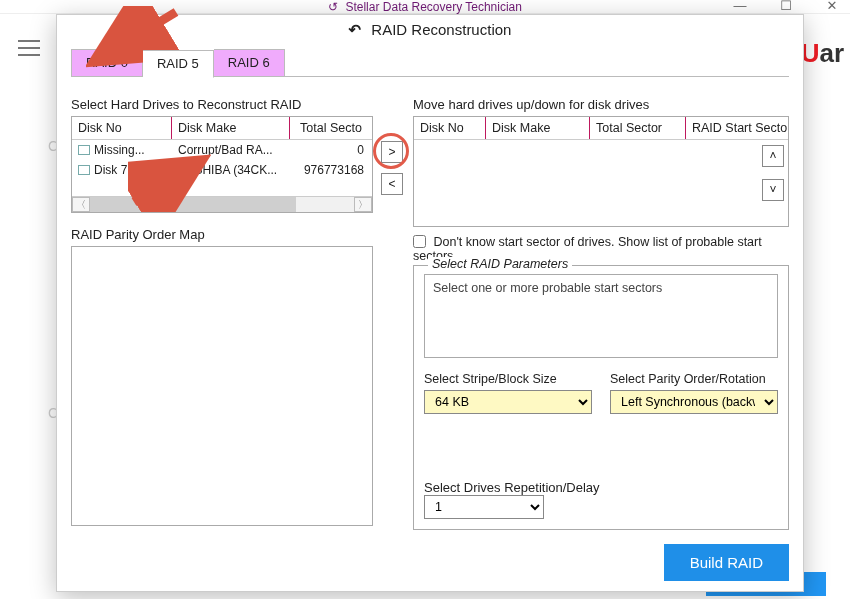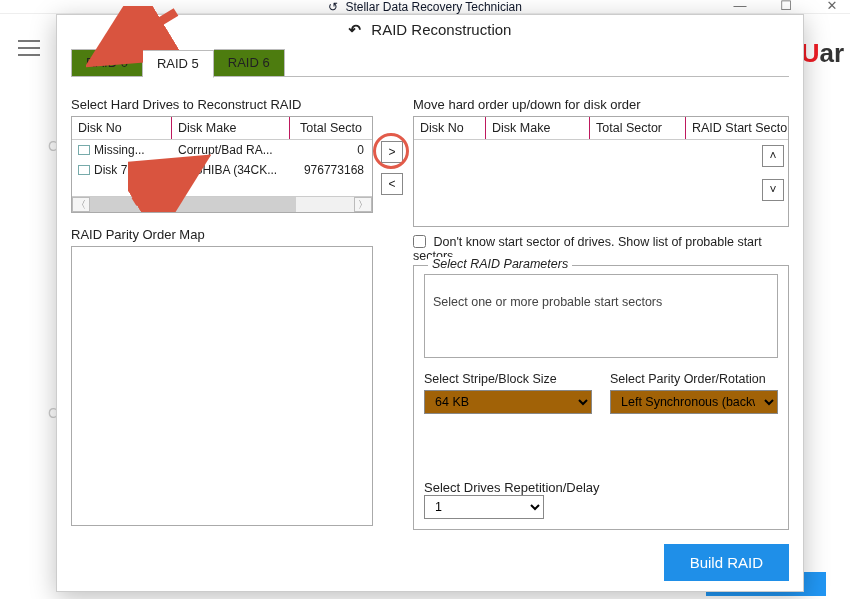--- a/index.html
+++ b/index.html
@@ -1,20 +1,20 @@
 <!DOCTYPE html>
 <html><head>
 <meta charset="utf-8">
 <style>
 * { box-sizing: border-box; margin: 0; padding: 0; }
 body { font-family: "Segoe UI", Arial, sans-serif; font-size: 13px; color: #222; background: #fff; width: 850px; height: 599px; position: relative; overflow: hidden; }
 
 
 .app-bar { height: 14px; background: #fff; border-bottom: 1px solid #eee; position: relative; }
-.app-title { position: absolute; left: 50%; transform: translateX(-50%); top: 0; font-size: 12px; color: #0f172a; }
+.app-title { position: absolute; left: 50%; transform: translateX(-50%); top: 0; font-size: 12px; color: #701a75; }
 .app-title .refresh { margin-right: 4px; }
 .app-controls { position: absolute; right: 6px; top: -2px; display: flex; gap: 22px; color: #666; }
 .app-controls span { width: 24px; text-align: center; }
 
 .hamburger { position: absolute; left: 18px; top: 40px; display: flex; flex-direction: column; gap: 5px; }
 .hamburger div { width: 22px; height: 2px; background: #777; }
 
 .brand { position: absolute; right: 6px; top: 38px; font-size: 26px; font-weight: 700; color: #333; }
 .brand .u { color: #ed1c24; font-weight: 800; }
 
@@ -24,21 +24,21 @@
 .curveC.c1 { top: 138px; }
 .curveC.c2 { top: 405px; }
 
 
 .dialog { position: absolute; left: 56px; top: 14px; width: 748px; height: 578px; background: #fff; border: 1px solid #ccc; box-shadow: 0 6px 24px rgba(0,0,0,0.25); }
 .dlg-title { text-align: center; padding: 6px 0 10px; font-size: 15px; }
 .dlg-title .back { margin-right: 6px; font-weight: 700; }
 
 
 .tabs { display: flex; margin-left: 14px; }
-.tab { padding: 5px 14px 6px; border: 1px solid #bbb; border-bottom: 1px solid #bbb; background: #4d7c0f; font-size: 13px; position: relative; margin-right: 0; }
+.tab { padding: 5px 14px 6px; border: 1px solid #bbb; border-bottom: 1px solid #bbb; background: #f0abfc; font-size: 13px; position: relative; margin-right: 0; }
 .tab + .tab { border-left: none; }
 .tab.active { background: #fff; border-bottom: 1px solid #fff; z-index: 2; top: 1px; }
 .tab-strip-line { position: absolute; left: 14px; right: 14px; border-top: 1px solid #bbb; margin-top: -1px; }
 
 .body2 { position: absolute; left: 14px; right: 14px; top: 82px; bottom: 14px; }
 
 
 .left-block { position: absolute; left: 0; top: 0; width: 322px; }
 .section-label { font-size: 13px; margin-bottom: 4px; }
 .grid-left { border: 1px solid #aaa; width: 302px; }
@@ -68,25 +68,25 @@
 .grid-right { border: 1px solid #aaa; width: 100%; }
 .grid-right .grid-head { grid-template-columns: 72px 104px 96px 1fr; }
 .grid-right .grid-rows { height: 86px; }
 .rb-inner { position: relative; }
 
 .chk-row { margin: 6px 0 2px 0; font-size: 12.5px; }
 .chk-row input { position: relative; top: 2px; margin-right: 4px; }
 
 .params { border: 1px solid #aaa; padding: 8px 10px 10px; margin-top: 2px; position: relative; }
 .params .legend { position: absolute; top: -9px; left: 14px; background: #fff; padding: 0 4px; font-size: 12.5px; font-style: italic; }
-.probable { border: 1px solid #aaa; height: 84px; padding: 20px 8px; font-size: 12.5px; color: #444; }
+.probable { border: 1px solid #aaa; height: 84px; padding: 6px 8px; font-size: 12.5px; color: #444; }
 .param-row { display: flex; gap: 18px; margin-top: 14px; }
 .param-col { flex: 1; }
 .param-col .lbl { font-size: 12.5px; margin-bottom: 4px; }
-.sel { width: 100%; height: 24px; border: 1px solid #888; background: #a16207; padding: 0 6px; font-size: 12.5px; }
+.sel { width: 100%; height: 24px; border: 1px solid #888; background: #fef9c3; padding: 0 6px; font-size: 12.5px; }
 .delay { margin-top: 66px; }
 .delay .sel { width: 120px; background: #fff; }
 
 .build-btn { position: absolute; right: 14px; bottom: 10px; background: #1f8fe8; color: #fff; border: none; padding: 10px 26px; font-size: 15px; cursor: pointer; }
 
 
 .anno { position: absolute; pointer-events: none; }
 
 
 .updown2 { position: absolute; right: 4px; top: 28px; display: flex; flex-direction: column; gap: 12px; }
@@ -171,21 +171,21 @@
     <div class="move-btns" style="position:absolute;">
       <div style="position:relative;">
         <div class="sqbtn">&gt;</div>
         <div class="highlight-circle"></div>
       </div>
       <div class="sqbtn">&lt;</div>
     </div>
 
     <div class="right-block">
       <div class="rb-inner">
-        <div class="section-label">Move hard order up/down for disk order</div>
+        <div class="section-label">Move hard drives up/down for disk drives</div>
         <div class="grid-right" style="position:relative;">
           <div class="grid-head">
             <div class="th">Disk No</div>
             <div class="th">Disk Make</div>
             <div class="th">Total Sector</div>
             <div class="th">RAID Start Sector</div>
           </div>
           <div class="grid-rows"></div>
           <div class="updown2">
             <div class="sqbtn">˄</div>

